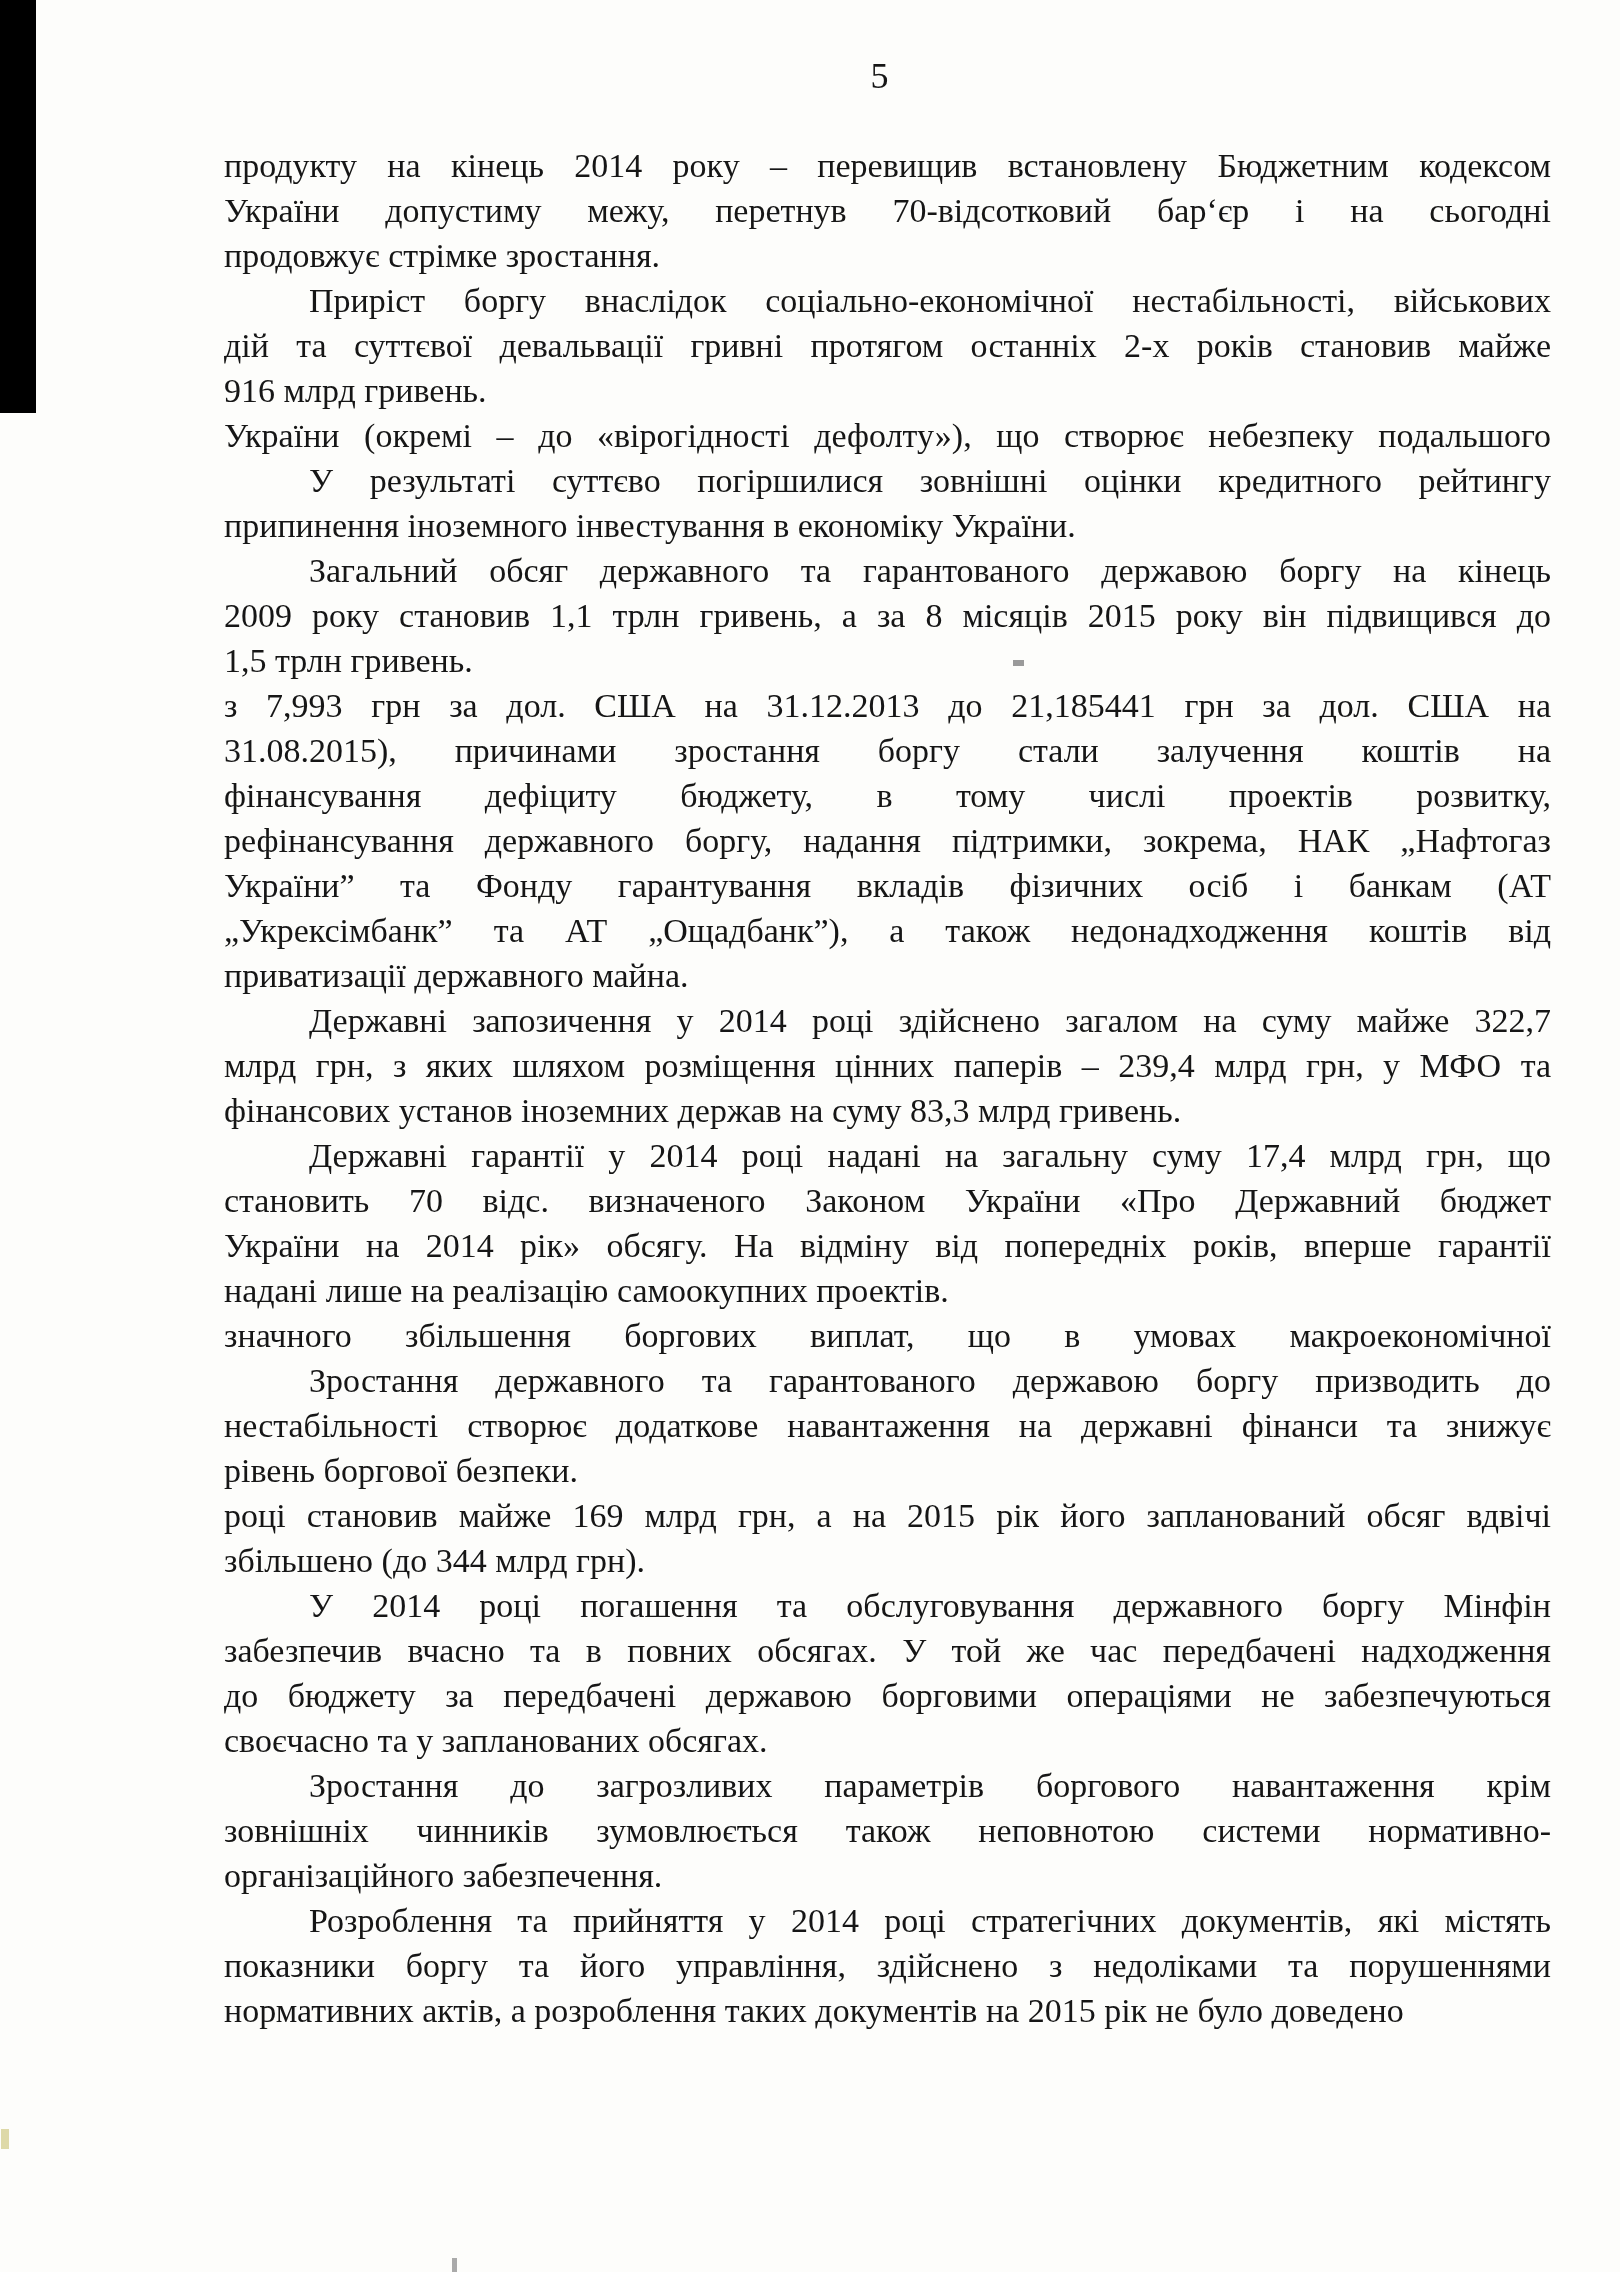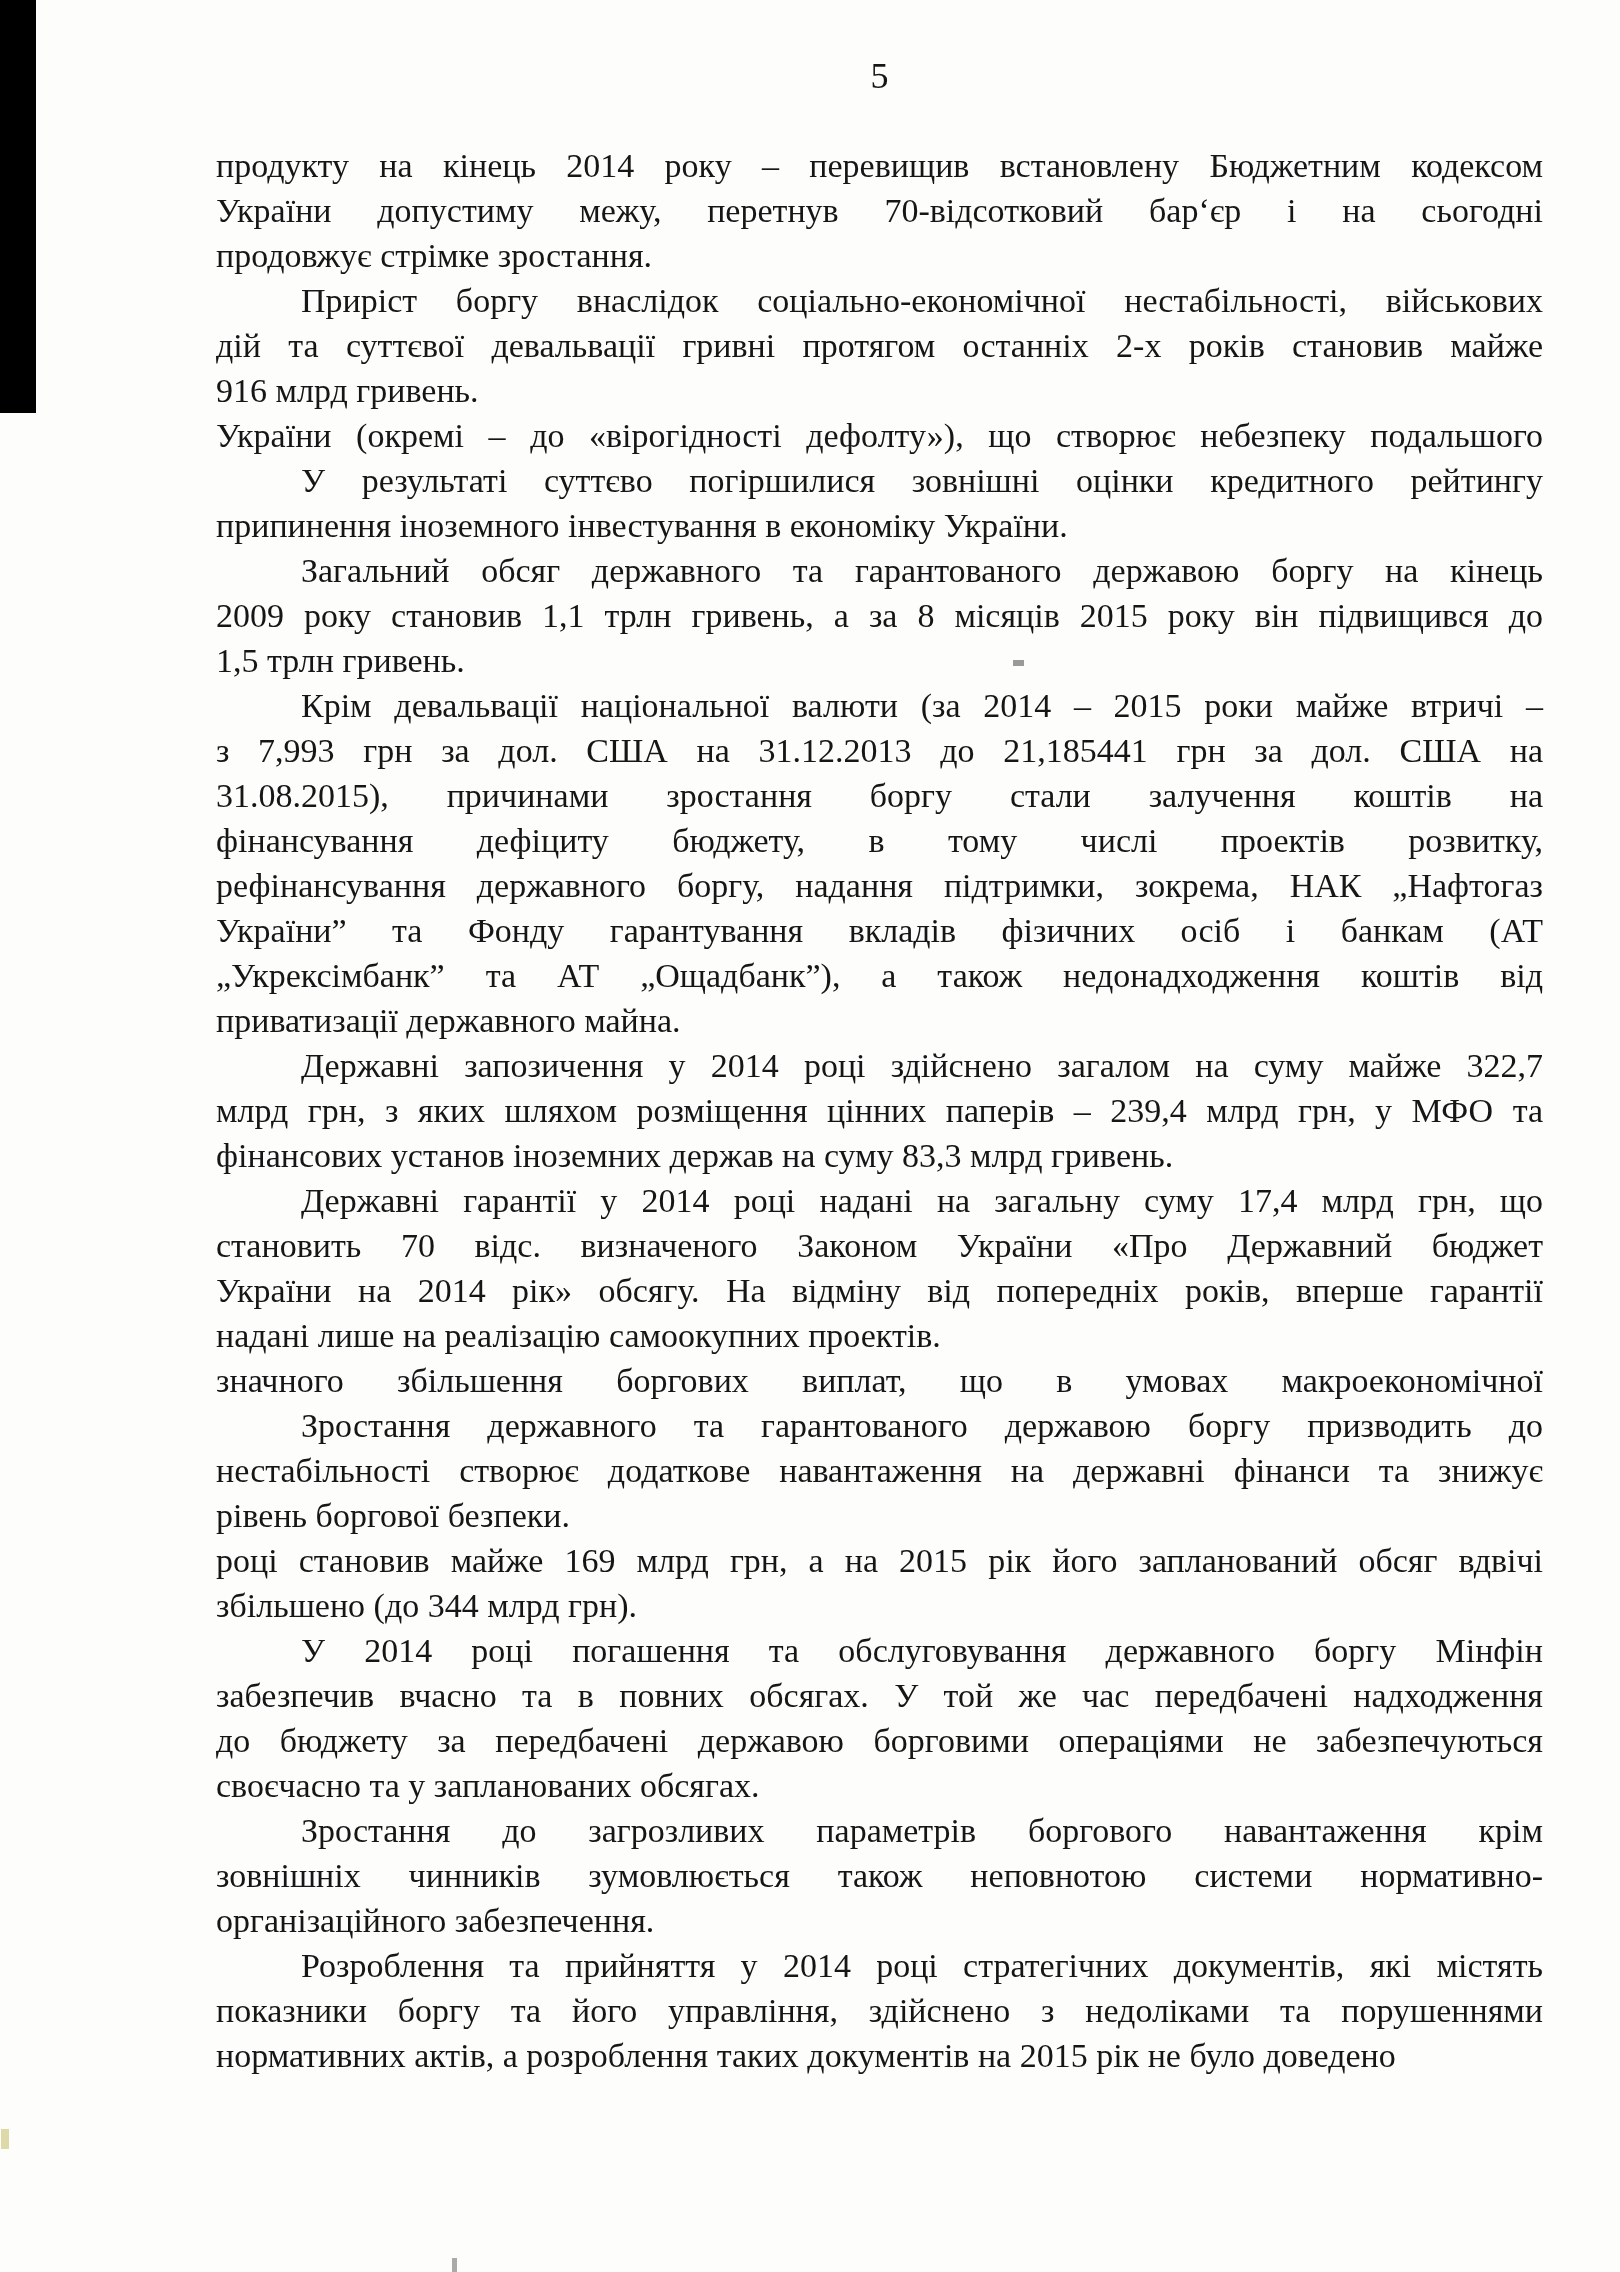--- a/index.html
+++ b/index.html
@@ -27,21 +27,21 @@
     top:58px;
     left:216px;
     width:1327px;
     text-align:center;
     font-size:36px;
     line-height:1;
   }
   .text-block{
     position:absolute;
     top:143px;
-    left:216px;
+    left:224px;
     width:1327px;
     font-size:34px;
     line-height:45px;
   }
   .paragraph{margin:0;padding:0;}
   .line{
     text-align:justify;
     text-align-last:justify;
     white-space:normal;
   }
@@ -77,21 +77,20 @@
         <div class="line">України (окремі – до «вірогідності дефолту»), що створює небезпеку подальшого</div>
         <div class="line indent">У результаті суттєво погіршилися зовнішні оцінки кредитного рейтингу</div>
         <div class="line para-end">припинення іноземного інвестування в економіку України.</div>
       </div>
       <div class="paragraph">
         <div class="line indent">Загальний обсяг державного та гарантованого державою боргу на кінець</div>
         <div class="line">2009 року становив 1,1 трлн гривень, а за 8 місяців 2015 року він підвищився до</div>
         <div class="line para-end">1,5 трлн гривень.</div>
       </div>
       <div class="paragraph">
-        <div class="line indent">Крім девальвації національної валюти (за 2014 – 2015 роки майже втричі –</div>
         <div class="line">з 7,993 грн за дол. США на 31.12.2013 до 21,185441 грн за дол. США на</div>
         <div class="line">31.08.2015), причинами зростання боргу стали залучення коштів на</div>
         <div class="line">фінансування дефіциту бюджету, в тому числі проектів розвитку,</div>
         <div class="line">рефінансування державного боргу, надання підтримки, зокрема, НАК „Нафтогаз</div>
         <div class="line">України” та Фонду гарантування вкладів фізичних осіб і банкам (АТ</div>
         <div class="line">„Укрексімбанк” та АТ „Ощадбанк”), а також недонадходження коштів від</div>
         <div class="line para-end">приватизації державного майна.</div>
       </div>
       <div class="paragraph">
         <div class="line indent">Державні запозичення у 2014 році здійснено загалом на суму майже 322,7</div>

